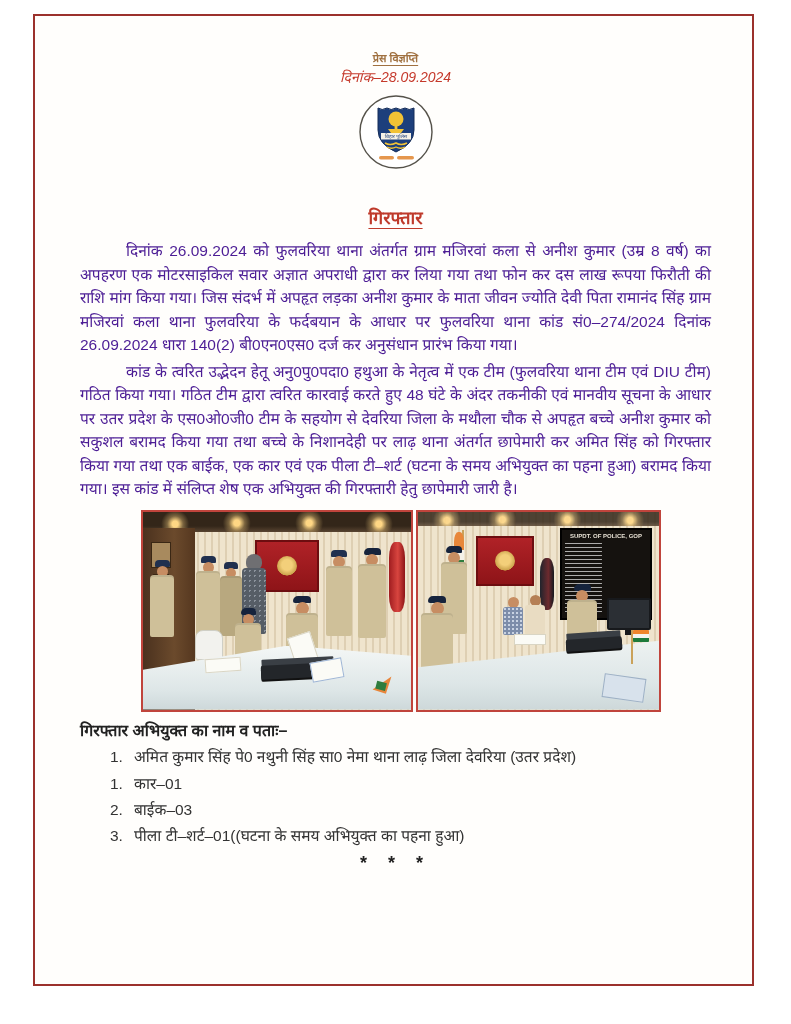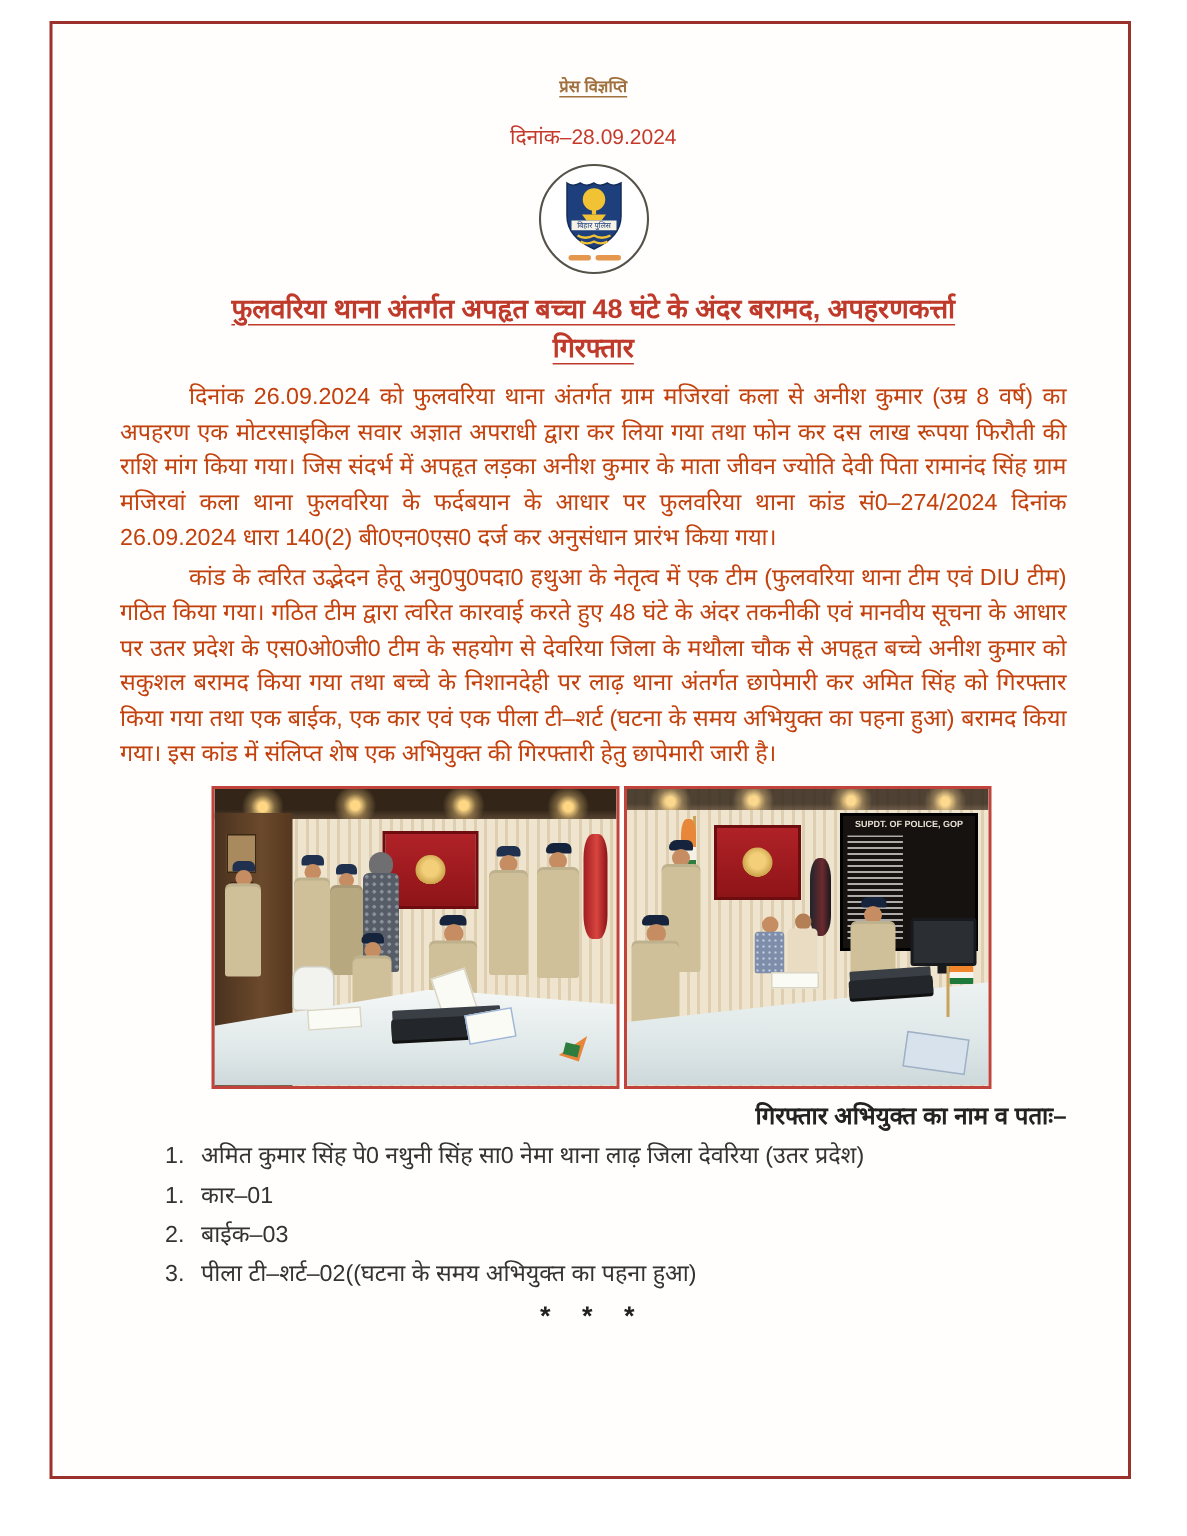--- a/index.html
+++ b/index.html
@@ -19,37 +19,37 @@
   
   .hdr{text-align:center;}
   .press-title{
     display:inline-block;margin-top:8px;
     color:#a0703f;font-weight:bold;font-size:11px;line-height:20px;
     text-decoration:underline;text-underline-offset:3px;
   }
   .office-title{
     color:#2e9e5e;font-weight:bold;font-size:21px;line-height:25px;margin-top:3px;
   }
-  .date-line{color:#c5392b;font-size:14px;line-height:17px;margin-top:15px;}
+  .date-line{color:#c5392b;font-size:14px;line-height:17px;margin-top:1px;font-style:italic;}
 
   
   .emblem-wrap{text-align:center;margin-top:8px;height:76px;}
   .emblem{display:inline-block;}
 
   
   .headline{
     margin-top:9px;text-align:center;color:#bf3a2b;font-weight:bold;
     font-size:18px;line-height:26px;
   }
   .headline span{text-decoration:underline;text-underline-offset:4px;}
 
   
   .para{
     margin-top:8px;font-size:15.5px;line-height:23.5px;
-    text-align:justify;text-indent:46px;color:#c2410c;
+    text-align:justify;text-indent:46px;color:#4c1d95;
   }
   .para.second{margin-top:3px;}
 
   
   .photo-row{margin-top:9px;margin-left:61px;display:flex;gap:3px;}
   .photo{
     position:relative;overflow:hidden;box-sizing:border-box;
     border:2px solid #c0443c;
     background:
       repeating-linear-gradient(90deg,#efe4cd 0 5px,#decfb3 5px 7px);
@@ -125,21 +125,21 @@
   .flag-tricolor{position:absolute;width:16px;height:12px;overflow:hidden;border-radius:1px;}
   .flag-tricolor .s1{height:4px;background:#f1862c;}
   .flag-tricolor .s2{height:4px;background:#f6f4ef;}
   .flag-tricolor .s3{height:4px;background:#1d7a3b;}
   .monitor{position:absolute;background:#2b2f34;border:2px solid #17191c;border-radius:2px;}
   .monitor::after{content:"";position:absolute;left:40%;bottom:-7px;width:20%;height:7px;background:#17191c;}
   .hand-flag{position:absolute;width:0;height:0;border-left:14px solid transparent;border-bottom:18px solid #e8853a;transform:rotate(18deg);}
   .hand-flag::after{content:"";position:absolute;left:-12px;top:8px;width:10px;height:8px;background:#2f7d3e;transform:rotate(-4deg);}
 
   
-  .section-heading{margin-top:7px;font-size:16px;font-weight:bold;color:#222;line-height:24px;text-align:right;}
+  .section-heading{margin-top:7px;font-size:16px;font-weight:bold;color:#222;line-height:24px;}
   .list{margin:1px 0 0 0;padding:0;list-style:none;}
   .list li{display:flex;font-size:15.5px;line-height:26px;color:#333;}
   .list .num{width:24px;margin-left:30px;text-align:left;}
   .recovered-heading{margin-top:17px;}
   .end-marks{margin-top:4px;text-align:center;font-size:18px;font-weight:bold;letter-spacing:8px;color:#222;}
 </style>
 </head>
 <body>
 
 <div class="frame"></div>
@@ -161,21 +161,21 @@
       <rect x="23" y="39" width="30" height="6.5" fill="#f6f2e6"></rect>
       <text x="38" y="44" font-size="5" text-anchor="middle" fill="#1d3f7c" font-family="Liberation Sans, DejaVu Sans, sans-serif">बिहार पुलिस</text>
       <path d="M27 49 q5 3 11 0 q5 3 11 0" stroke="#f2c235" stroke-width="1.6" fill="none"></path>
       <path d="M29 53 q4.5 2.5 9 0 q4.5 2.5 9 0" stroke="#f2c235" stroke-width="1.4" fill="none"></path>
       <rect x="21" y="62" width="15" height="3.6" rx="1.8" fill="#e0852f" opacity="0.85"></rect>
       <rect x="39" y="62" width="17" height="3.6" rx="1.8" fill="#e0852f" opacity="0.85"></rect>
     </svg>
   </div>
 
   <div class="headline">
-    <span style="display:inline">फुलवरिया थाना अंतर्गत अपहृत बच्चा 48 घंटे के अंदर बरामद, अपहरणकर्त्ता</span><br>
+    <br>
     <span>गिरफ्तार</span>
   </div>
 
   <div class="para">दिनांक 26.09.2024 को फुलवरिया थाना अंतर्गत ग्राम मजिरवां कला से अनीश कुमार (उम्र 8 वर्ष) का अपहरण एक मोटरसाइकिल सवार अज्ञात अपराधी द्वारा कर लिया गया तथा फोन कर दस लाख रूपया फिरौती की राशि मांग किया गया। जिस संदर्भ में अपहृत लड़का अनीश कुमार के माता जीवन ज्योति देवी पिता रामानंद सिंह ग्राम मजिरवां कला थाना फुलवरिया के फर्दबयान के आधार पर फुलवरिया थाना कांड सं0–274/2024 दिनांक 26.09.2024 धारा 140(2) बी0एन0एस0 दर्ज कर अनुसंधान प्रारंभ किया गया।</div>
   <div class="para second">कांड के त्वरित उद्भेदन हेतू अनु0पु0पदा0 हथुआ के नेतृत्व में एक टीम (फुलवरिया थाना टीम एवं DIU टीम) गठित किया गया। गठित टीम द्वारा त्वरित कारवाई करते हुए 48 घंटे के अंदर तकनीकी एवं मानवीय सूचना के आधार पर उतर प्रदेश के एस0ओ0जी0 टीम के सहयोग से देवरिया जिला के मथौला चौक से अपहृत बच्चे अनीश कुमार को सकुशल बरामद किया गया तथा बच्चे के निशानदेही पर लाढ़ थाना अंतर्गत छापेमारी कर अमित सिंह को गिरफ्तार किया गया तथा एक बाईक, एक कार एवं एक पीला टी–शर्ट (घटना के समय अभियुक्त का पहना हुआ) बरामद किया गया। इस कांड में संलिप्त शेष एक अभियुक्त की गिरफ्तारी हेतु छापेमारी जारी है।</div>
 
   <div class="photo-row">
 
     <div class="photo photo-left">
       <div class="ceiling"></div>
@@ -306,19 +306,19 @@
     <li>
       <span class="num">1.</span>
       <span>कार–01</span>
     </li>
     <li>
       <span class="num">2.</span>
       <span>बाईक–03</span>
     </li>
     <li>
       <span class="num">3.</span>
-      <span>पीला टी–शर्ट–02((घटना के समय अभियुक्त का पहना हुआ)</span>
+      <span>पीला टी–शर्ट–01((घटना के समय अभियुक्त का पहना हुआ)</span>
     </li>
   </ol>
 
   <div class="end-marks">* * *</div>
 
 </div>
 
 </body></html>

